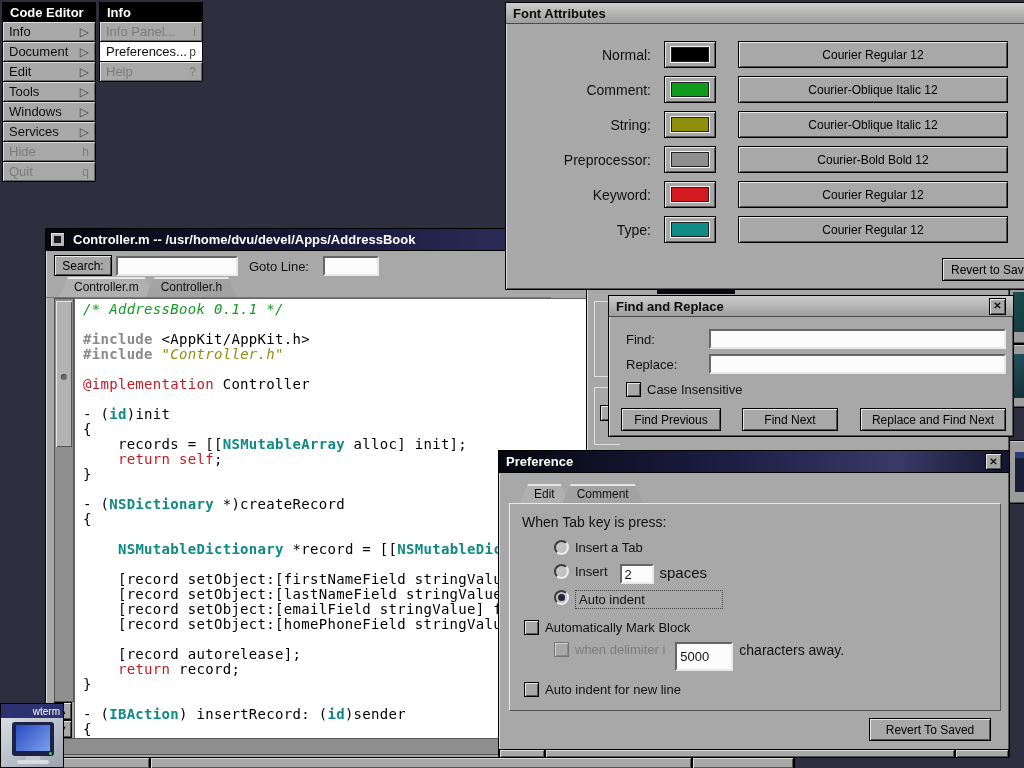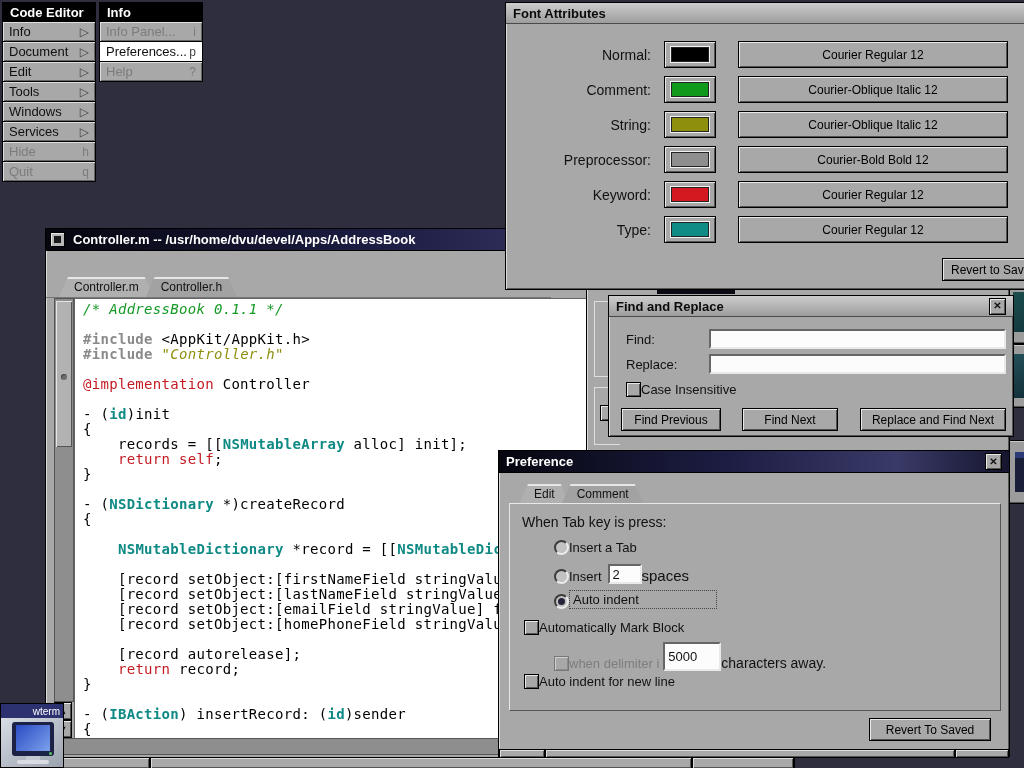--- a/index.html
+++ b/index.html
@@ -8,21 +8,21 @@
   .win{position:absolute;background:#a8a8a8;border:1px solid #000;box-shadow:inset 1px 1px 0 #dcdcdc,inset -1px -1px 0 #555}
   .tb-dark{height:22px;background:linear-gradient(90deg,#06060f 0%,#1d1d44 45%,#3a3a68 78%,#15152e 100%);color:#fff;font-weight:bold;display:flex;align-items:center;padding:0 4px;border-bottom:1px solid #000}
   .tb-light{height:21px;background:linear-gradient(#cdcdcd,#9d9d9d);color:#0a0a0a;font-weight:bold;display:flex;align-items:center;padding:0 7px;border-bottom:1px solid #4a4a4a}
   .close-btn{margin-left:auto;width:17px;height:17px;background:#a8a8a8;border:1px solid #000;box-shadow:inset 1px 1px 0 #e8e8e8,inset -1px -1px 0 #555;display:flex;align-items:center;justify-content:center;font-size:10px;font-weight:bold;color:#111;line-height:1}
   .btn{background:#a8a8a8;border:1px solid #000;box-shadow:inset 1px 1px 0 #e8e8e8,inset -1px -1px 0 #505050;font-family:"Liberation Sans",sans-serif;font-size:12px;color:#000000;display:flex;align-items:center;justify-content:center;white-space:nowrap}
   .field{background:#fcfcfc;border:2px solid;border-color:#666 #e9e9e9 #e9e9e9 #666;font-family:"Liberation Sans",sans-serif;font-size:13px;color:#111;padding:0 3px}
   .chk{width:15px;height:15px;background:#a8a8a8;border:1px solid #000;box-shadow:inset 1px 1px 0 #e8e8e8,inset -1px -1px 0 #555;flex:none}
   .chk.dis{border-color:#777;box-shadow:inset 1px 1px 0 #cfcfcf,inset -1px -1px 0 #8a8a8a}
   .radio{position:relative;width:15px;height:15px;border-radius:50%;background:#c2c2c2;border:2px solid #ececec;border-top-color:#3c3c3c;border-left-color:#3c3c3c;flex:none}
   .radio.sel::after{content:"";position:absolute;left:2px;top:2px;width:7px;height:7px;border-radius:50%;background:#23233a}
-  .row{position:absolute;display:flex;align-items:flex-end;}
+  .row{position:absolute;display:flex;align-items:flex-start;gap:6px}
   
   .menu{position:absolute;z-index:10;background:#000}
   .menu-title{height:20px;background:#000;color:#fff;font-weight:bold;display:flex;align-items:center;padding:0 7px;border:1px solid #000}
   .menu-item{height:20px;background:#a8a8a8;border:1px solid #000;border-top:none;box-shadow:inset 1px 1px 0 #dedede,inset -1px -1px 0 #666;display:flex;align-items:center;justify-content:space-between;padding:0 6px;color:#0f0f0f}
   .menu-item.disabled{color:#7c7c7c}
   .menu-item.disabled .accel{color:#7c7c7c}
   .menu-item.hl{background:#fff;box-shadow:none}
   .accel{color:#444;font-size:12px}
   
   .tab{height:20px;padding:0 15px;background:#b0b0b0;clip-path:polygon(9px 0,calc(100% - 9px) 0,100% 100%,0 100%);display:flex;align-items:center;font-size:12px;color:#111;margin-right:-8px;box-shadow:inset 0 2px 0 #e6e6e6}
@@ -71,20 +71,26 @@
     </div>
 </div>
 
 <div class="win" style="left:45px;top:228px;width:750px;height:540px;z-index:1">
   <div class="tb-dark" style="font-size:13px">
     <span style="width:15px;height:15px;background:#b8b8b8;border:1px solid #000;box-shadow:inset 1px 1px 0 #e8e8e8;display:flex;align-items:center;justify-content:center;margin-right:8px">
         <span style="width:7px;height:7px;background:#1a1a1a;display:block"></span>
       </span>
     <span>Controller.m -- /usr/home/dvu/devel/Apps/AddressBook</span>
   </div>
+  <div style="position:absolute;left:0;top:24px;width:505px;height:26px">
+    <button class="btn" style="position:absolute;left:8px;top:2px;width:58px;height:21px">Search:</button>
+    <input class="field" style="position: absolute; left: 70px; top: 3px; width: 122px; height: 20px;" value="">
+    <span class="lbl" style="position:absolute;left:203px;top:6px">Goto Line:</span>
+    <input class="field" style="position: absolute; left: 277px; top: 3px; width: 56px; height: 20px;" value="">
+  </div>
   <div style="position:absolute;left:0;top:50px;width:505px;height:19px;display:flex;align-items:flex-end;padding-left:13px;border-bottom:1px solid #777">
     <div class="tab">
         <span>Controller.m</span>
       </div>
     <div class="tab back">
         <span>Controller.h</span>
       </div>
   </div>
 
   <div class="vtrack" style="left:8px;top:69px;width:20px;height:404px">
@@ -221,21 +227,21 @@
     <div class="row" style="left:14px;top:116px">
       <span class="chk"></span>
       <span class="lbl">Automatically Mark Block</span>
     </div>
     <div class="row" style="left:44px;top:138px">
       <span class="chk dis"></span>
       <span class="lbl" style="color:#7d7d7d">when delimiter i</span>
       <input class="field" style="width: 58px; height: 29px; margin-left: 4px;" value="5000">
       <span class="lbl" style="font-size:14px">characters away.</span>
     </div>
-    <div class="row" style="left:14px;top:170px">
+    <div class="row" style="left:14px;top:178px">
       <span class="chk"></span>
       <span class="lbl">Auto indent for new line</span>
     </div>
   </div>
   <button class="btn" style="position:absolute;left:370px;top:267px;width:122px;height:23px">Revert To Saved</button>
   <div class="rs" style="left:0;top:298px;width:46px;height:9px"></div>
   <div class="rs" style="left:46px;top:298px;width:410px;height:9px"></div>
   <div class="rs" style="left:456px;top:298px;width:54px;height:9px"></div>
 </div>
 

